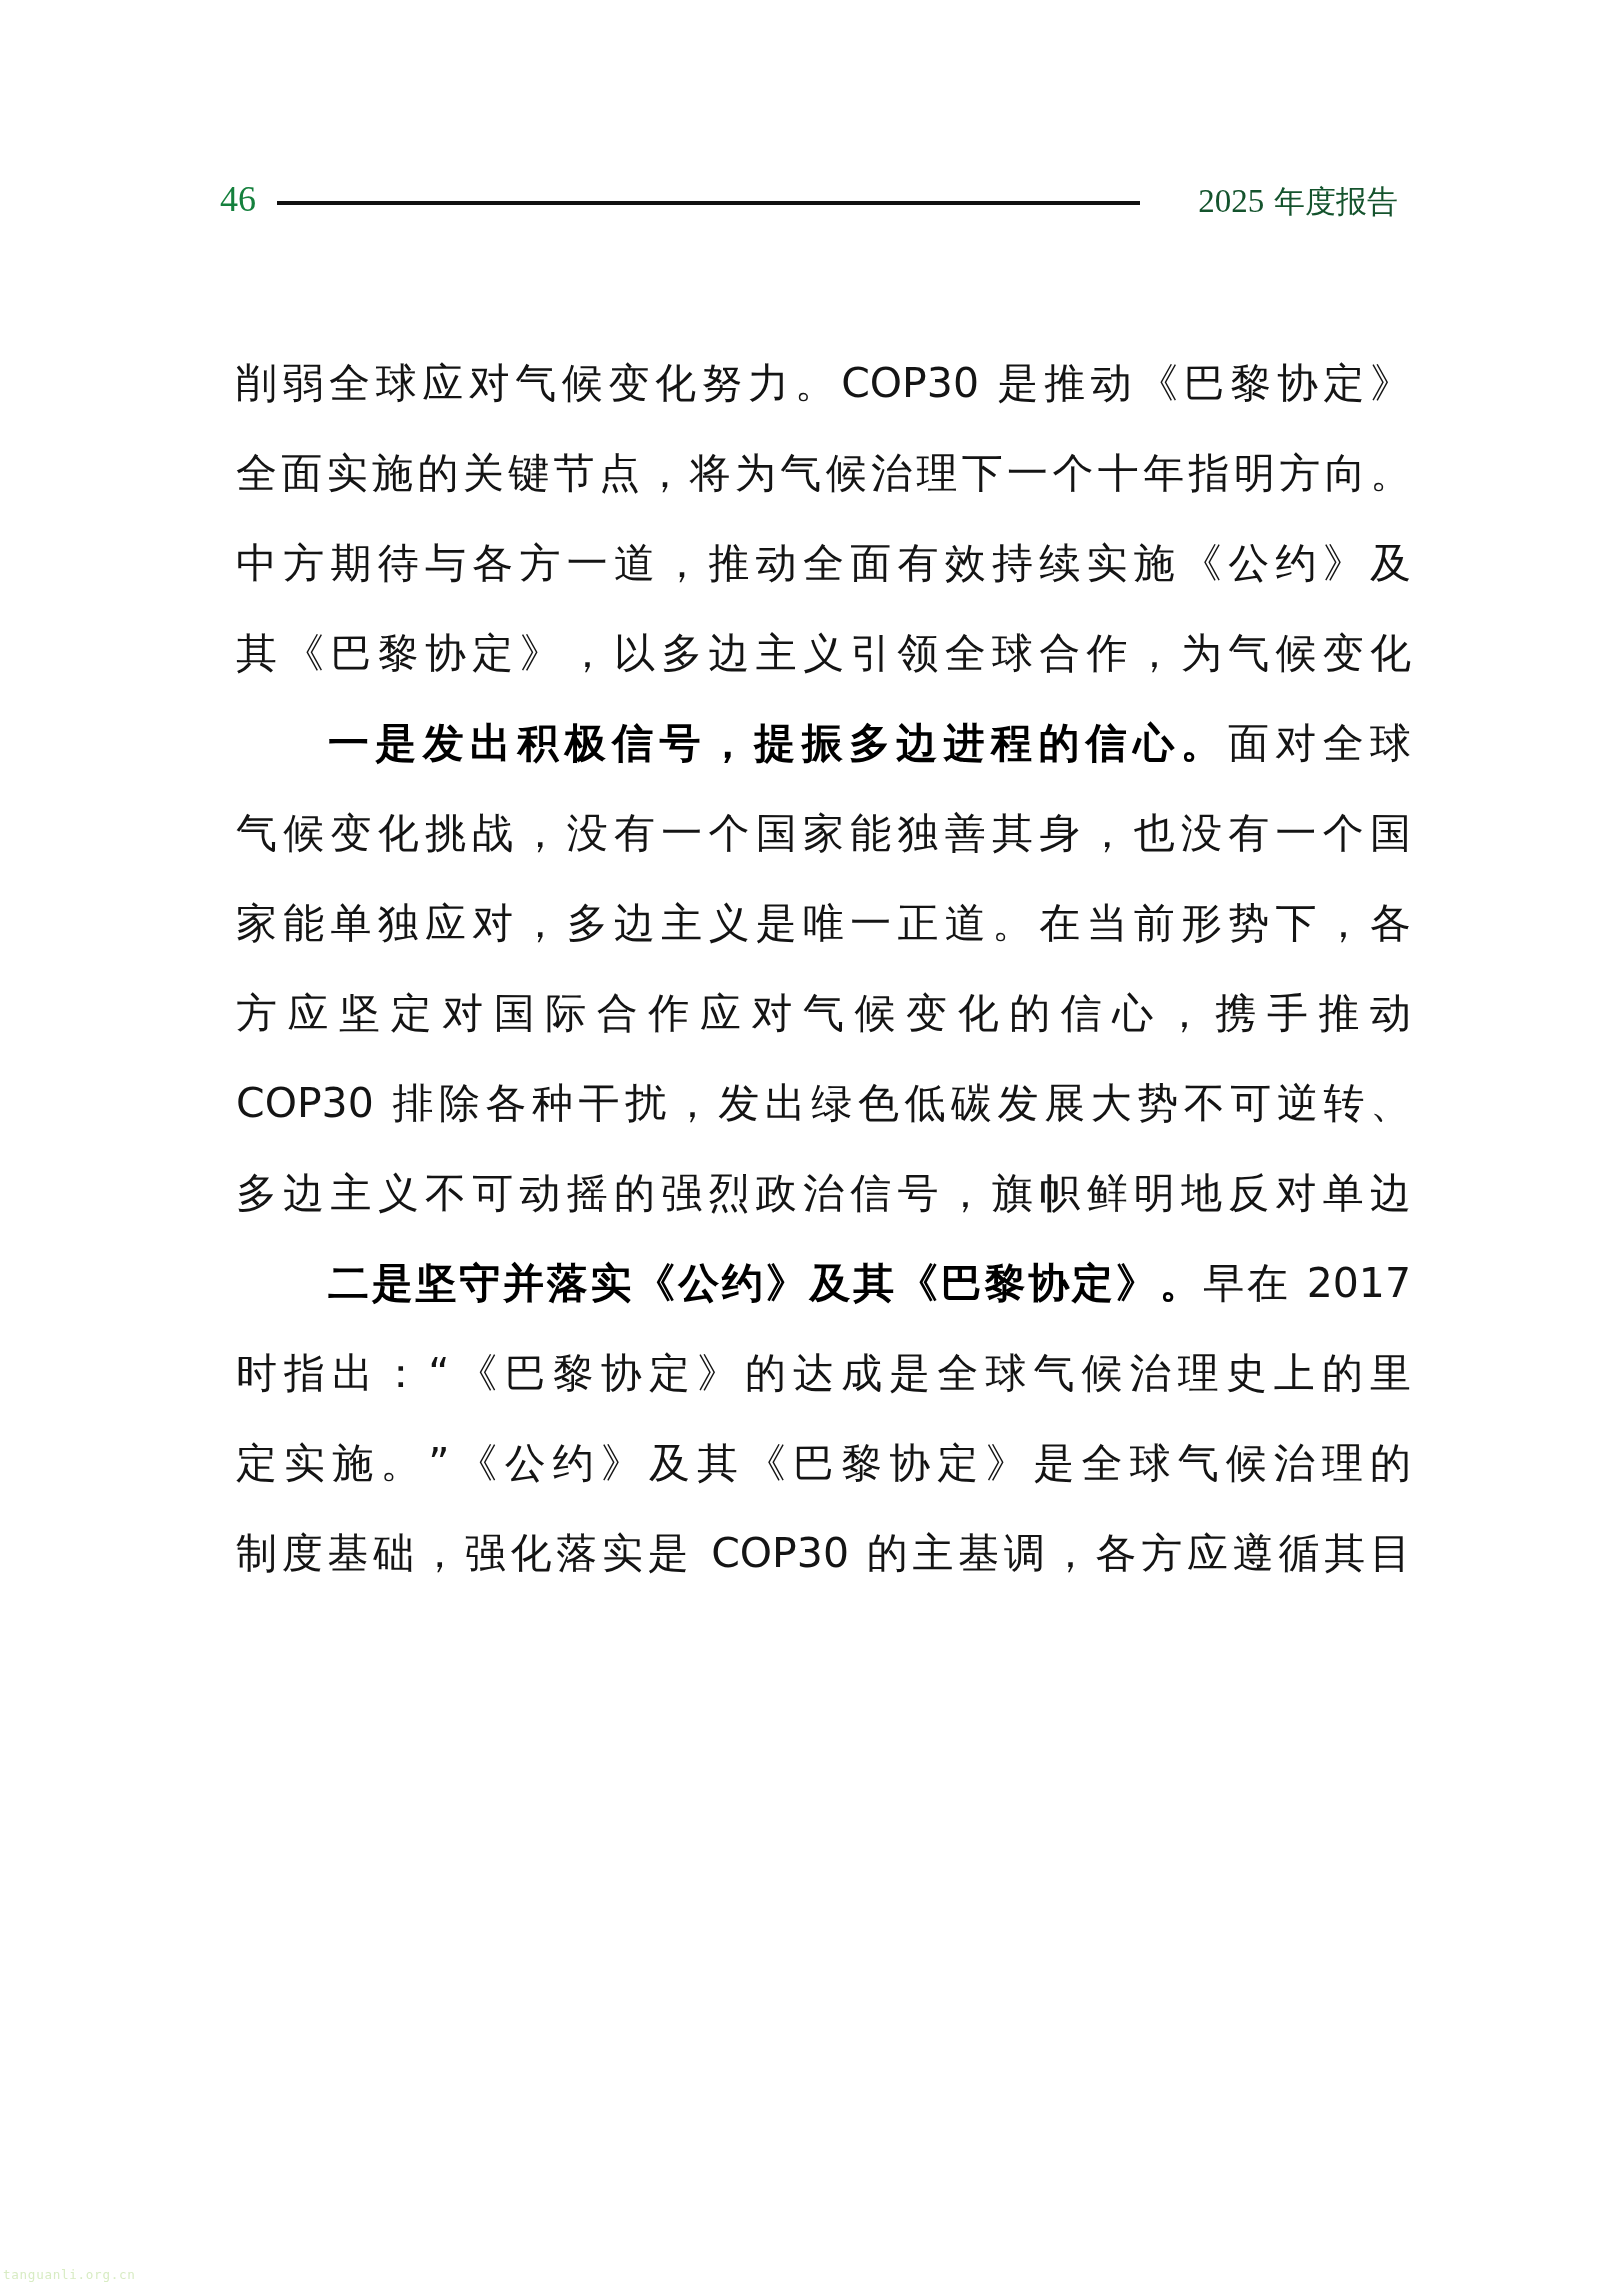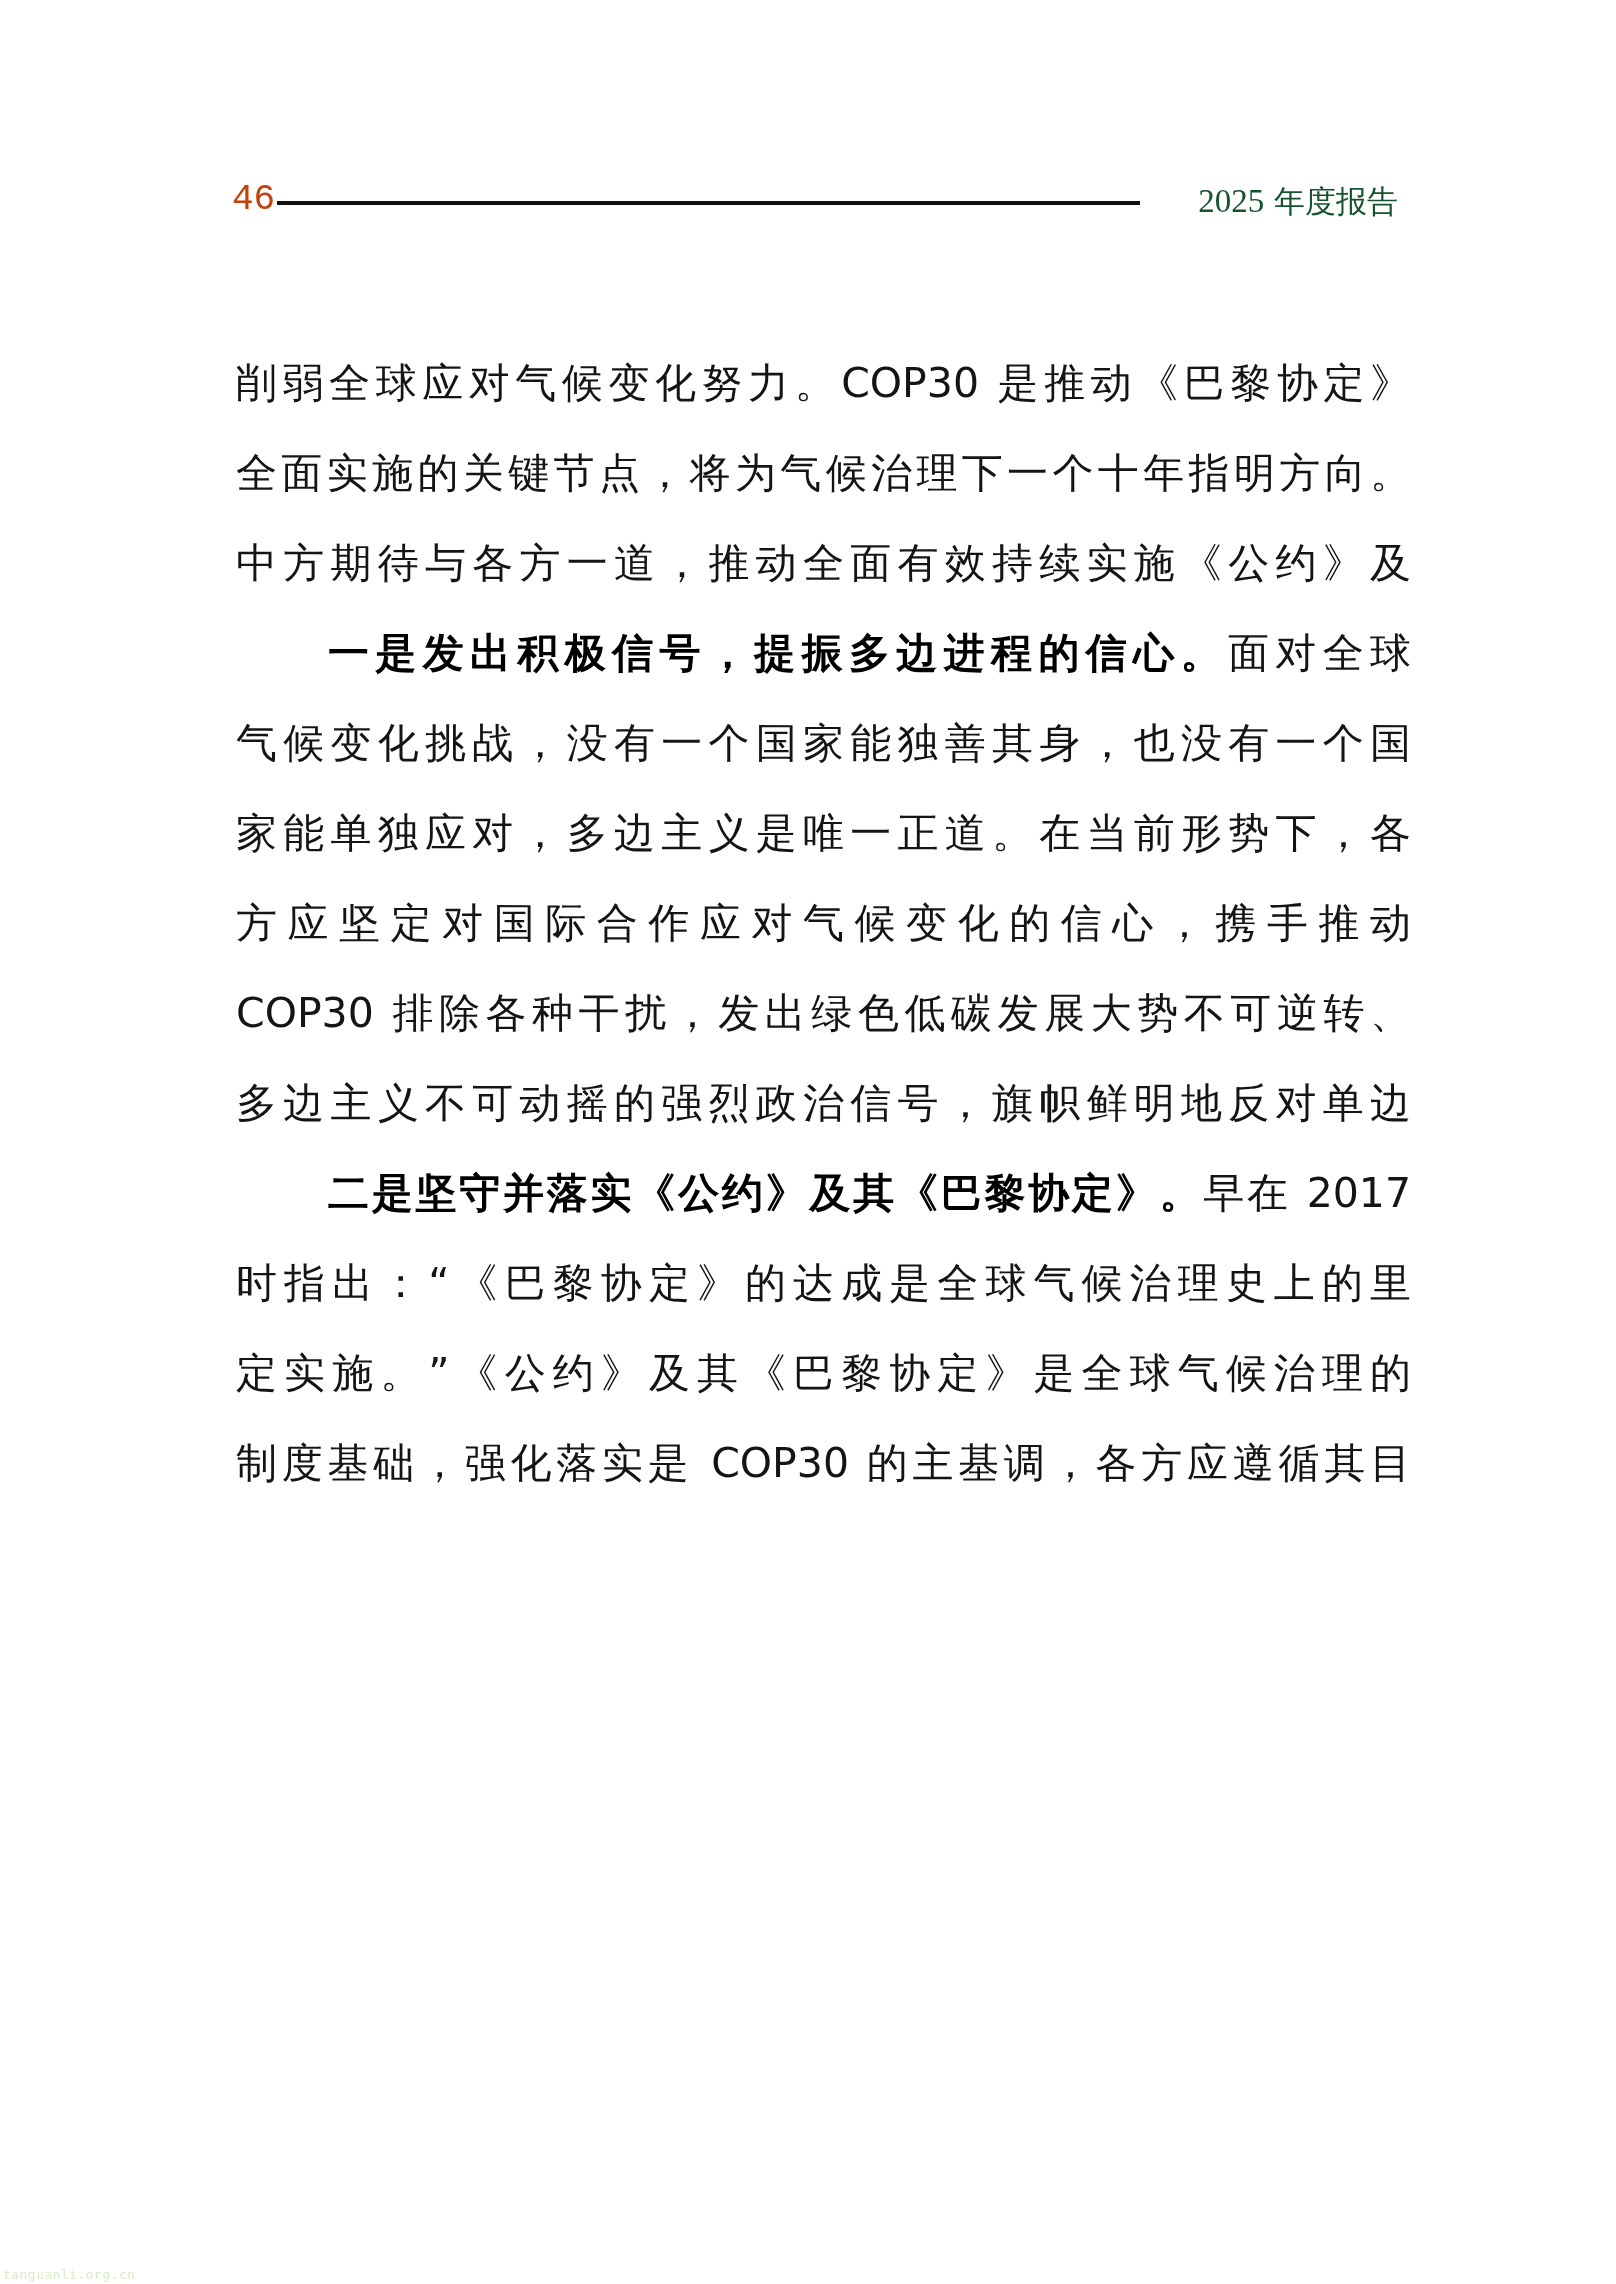--- a/index.html
+++ b/index.html
@@ -17,26 +17,26 @@
   }
   .page-header {
     position: absolute;
     left: 220px;
     top: 177px;
     width: 1178px;
     height: 45px;
   }
   .page-number {
     position: absolute;
-    left: 12px;
+    left: 0;
     top: 0;
-    font-family: Liberation Mono, monospace;
+    font-family: Liberation Serif, serif;
     font-size: 36px;
     line-height: 45px;
-    color: #c2410c;
+    color: #15803d;
   }
   .header-rule {
     position: absolute;
     left: 57px;
     top: 24px;
     width: 863px;
     height: 3.7px;
     background: #111111;
   }
   .running-title {
@@ -103,20 +103,21 @@
   <div class="header-rule"></div>
   <span class="running-title"><span>2025</span><span class="cjk"> 年度报告</span></span>
 </header>
 
 <main class="body-text">
 
   <div>
     <span class="line">削弱全球应对气候变化努力。COP30 是推动《巴黎协定》</span>
     <span class="line">全面实施的关键节点，将为气候治理下一个十年指明方向。</span>
     <span class="line">中方期待与各方一道，推动全面有效持续实施《公约》及</span>
+    <span class="line">其《巴黎协定》，以多边主义引领全球合作，为气候变化</span>
   </div>
 
   <div>
     <span class="line indent"><span class="b">一是发出积极信号，提振多边进程的信心。</span><span>面对全球</span></span>
     <span class="line">气候变化挑战，没有一个国家能独善其身，也没有一个国</span>
     <span class="line">家能单独应对，多边主义是唯一正道。在当前形势下，各</span>
     <span class="line">方应坚定对国际合作应对气候变化的信心，携手推动</span>
     <span class="line">COP30 排除各种干扰，发出绿色低碳发展大势不可逆转、</span>
     <span class="line">多边主义不可动摇的强烈政治信号，旗帜鲜明地反对单边</span>
   </div>

